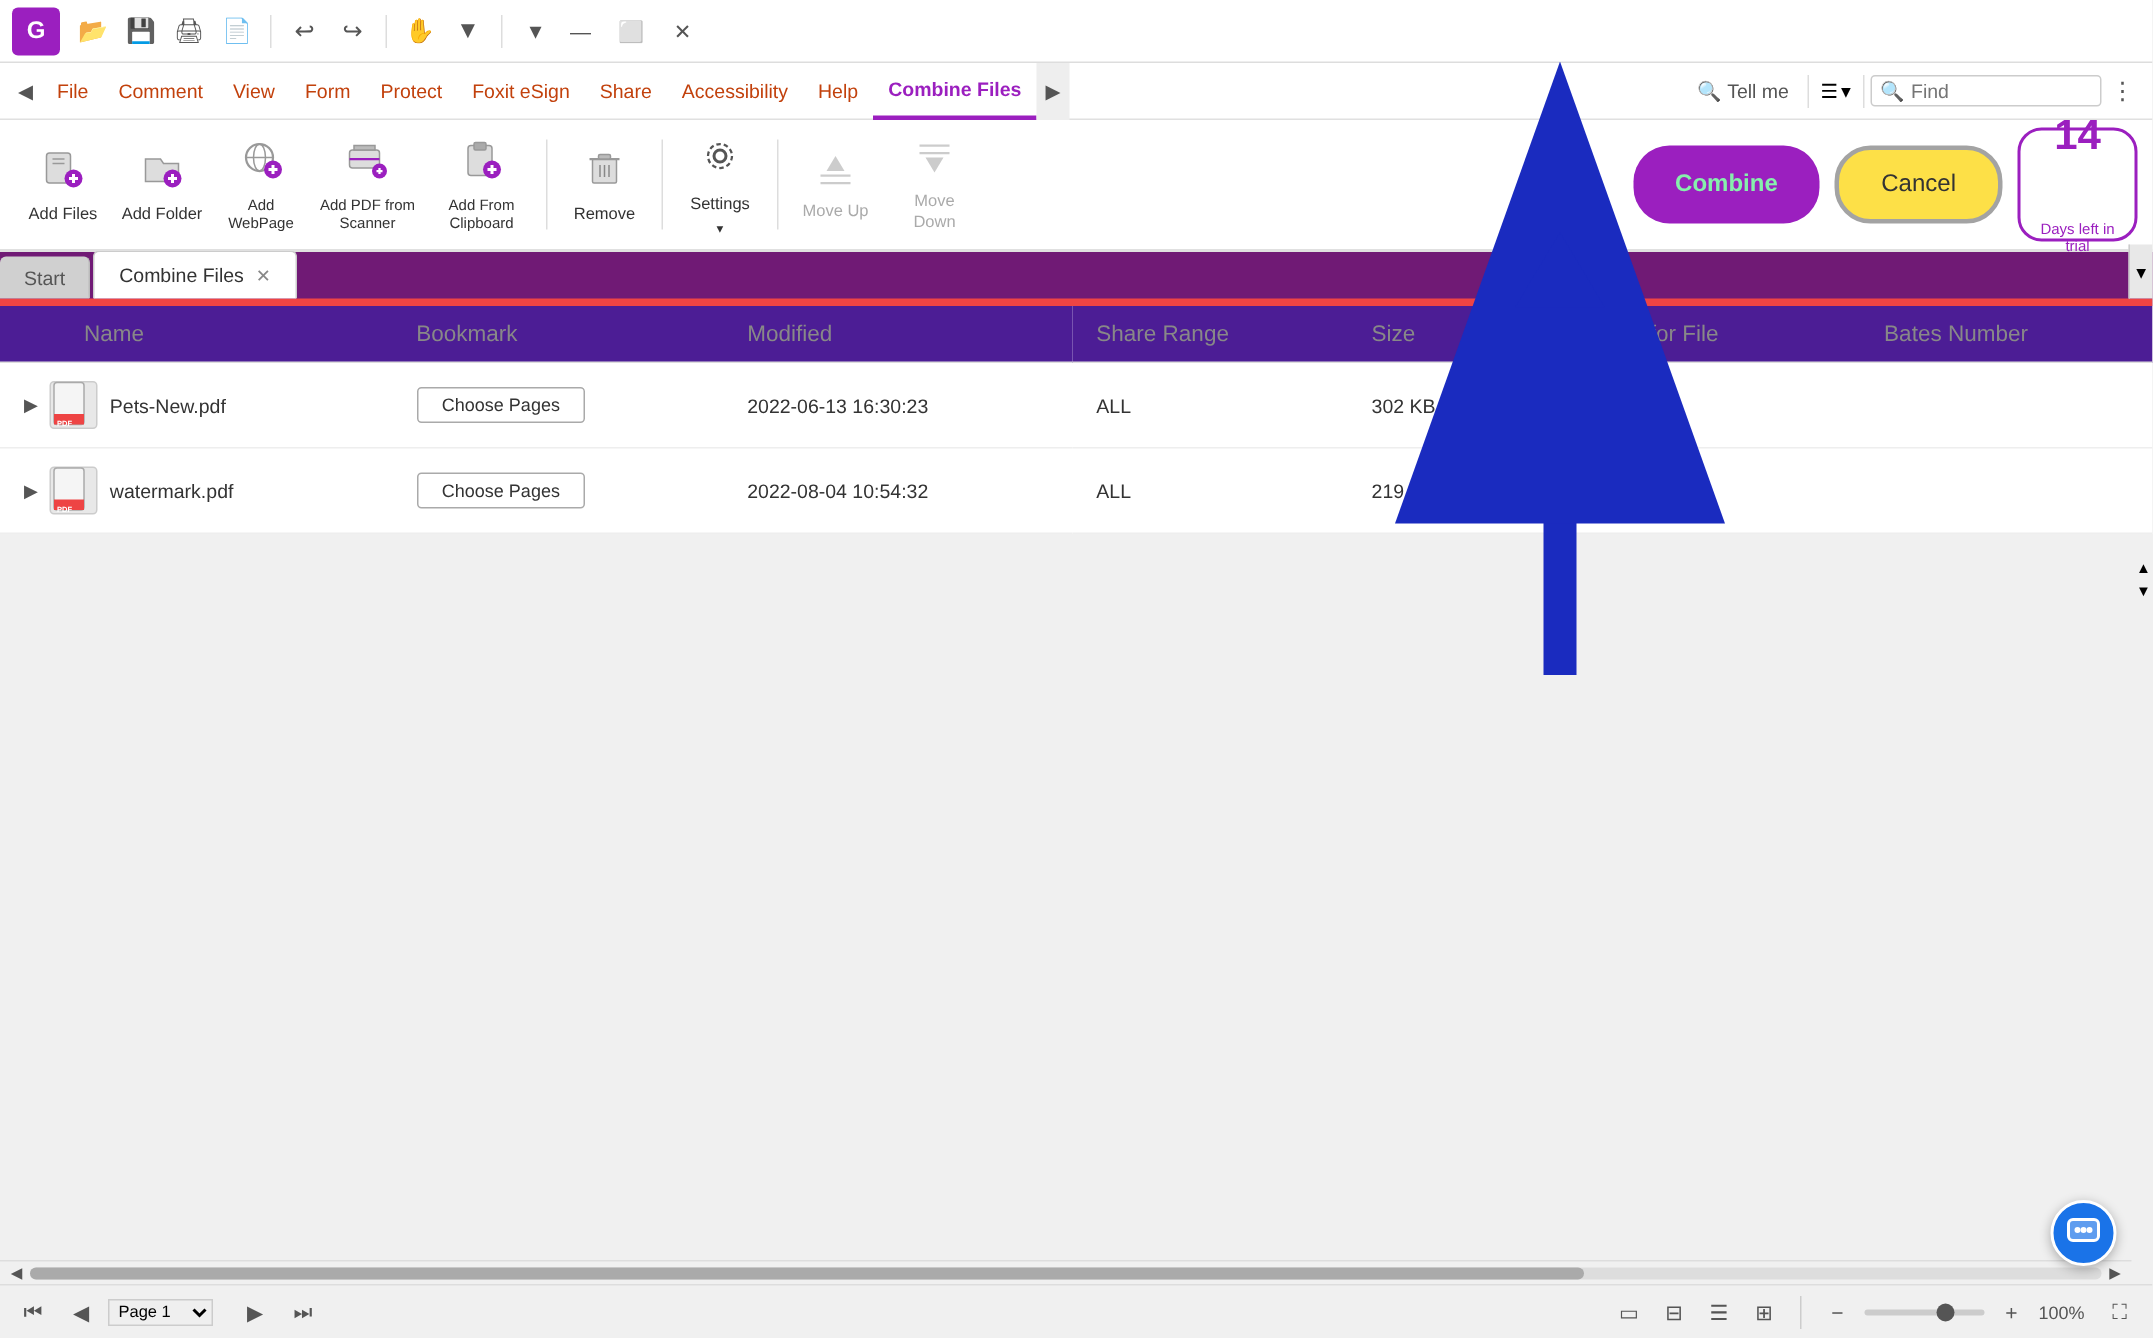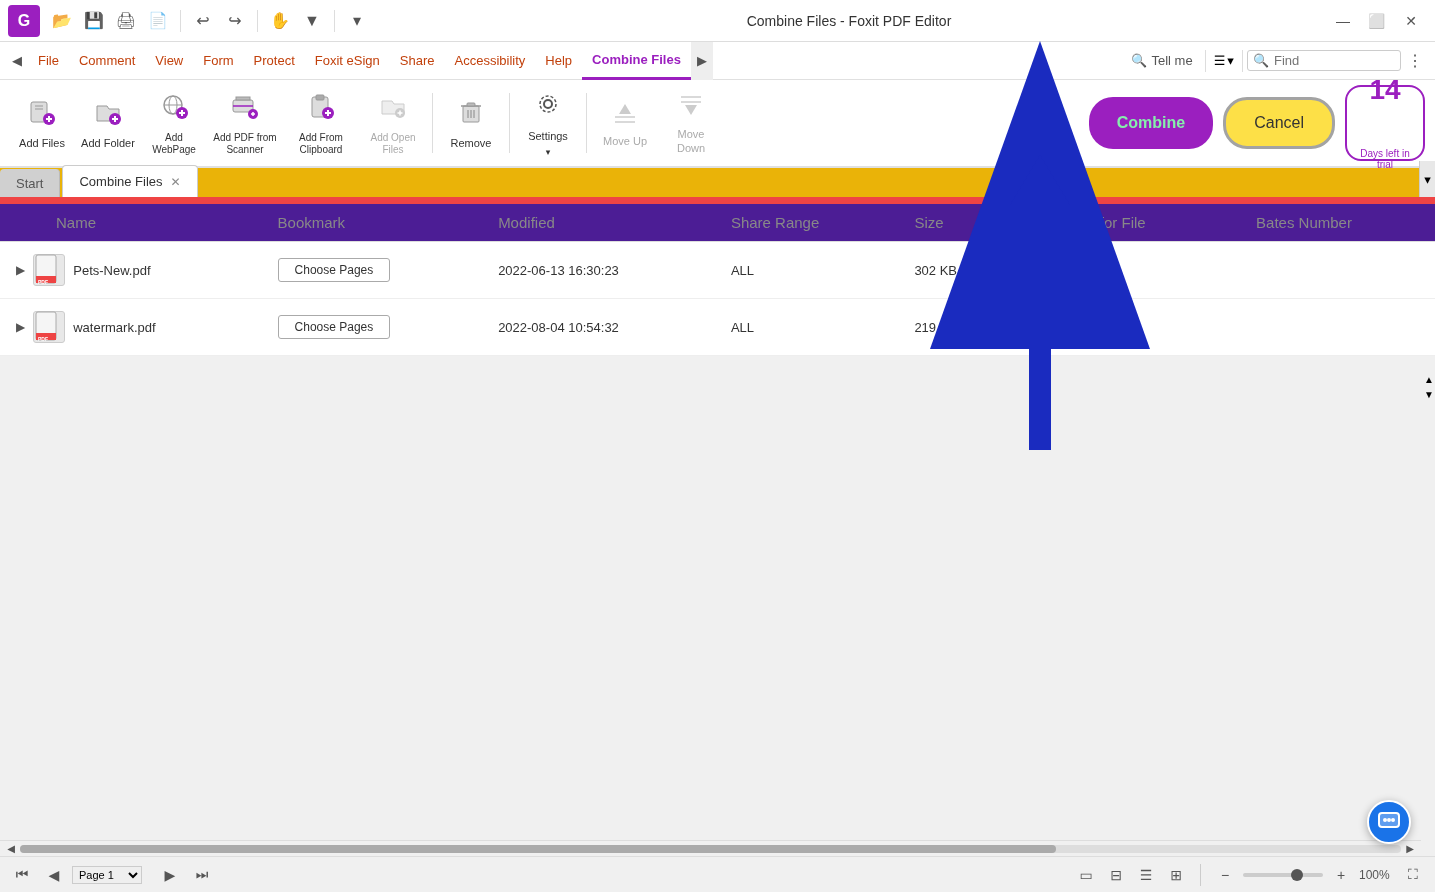--- a/index.html
+++ b/index.html
@@ -65,23 +65,23 @@
     }
     .days-trial {
       display: flex; flex-direction: column; align-items: center; justify-content: center;
       width: 80px; height: 76px; border: 2px solid #9b1fbf; border-radius: 16px;
       background: #fff; color: #9b1fbf; font-size: 11px; text-align: center; margin-left: 8px; gap: 44px;
     }
     .days-trial .num { font-size: 28px; font-weight: bold; line-height: 1; }
 
     
     #tabbar {
-      width: 100%; height: 36px; background: #eab308;
+      width: 100%; height: 36px; background: #701a75;
       display: flex; align-items: flex-end; padding: 0 0 0 0;
-      border-bottom: 7px solid #ef4444;
+      border-bottom: 5px solid #ef4444;
     }
     .tab {
       height: 28px; padding: 0 16px; display: flex; align-items: center; gap: 8px;
       background: #d0d0d0; border-right: 1px solid #bbb; cursor: pointer;
       font-size: 13px; color: #555; border-radius: 4px 4px 0 0; margin-right: 2px;
     }
     .tab.active { background: #fff; color: #333; height: 32px; border-top: 1px solid #ccc; border-left: 1px solid #ccc; border-right: 1px solid #ccc; border-bottom: none; }
     .tab .close-x { color: #888; font-size: 12px; cursor: pointer; }
     .tab-bar-right { flex: 1; }
 
@@ -153,21 +153,20 @@
     <div class="tb-icon">📄</div>
     <div style="width:1px;height:22px;background:#ddd;margin:0 4px;"></div>
     <div class="tb-icon">↩</div>
     <div class="tb-icon">↪</div>
     <div style="width:1px;height:22px;background:#ddd;margin:0 4px;"></div>
     <div class="tb-icon">✋</div>
     <div class="tb-icon">▼</div>
     <div style="width:1px;height:22px;background:#ddd;margin:0 4px;"></div>
     <div class="tb-icon">▾</div>
   </div>
-  <div class="title-center">Combine Files - Foxit PDF Editor</div>
   <div class="win-controls">
     <div class="win-btn">—</div>
     <div class="win-btn">⬜</div>
     <div class="win-btn close">✕</div>
   </div>
 </div>
 
 <div id="menubar">
   <div class="menu-arrow">◀</div>
   <div class="menu-item">File</div>
@@ -261,31 +260,20 @@
         <rect x="5" y="5" width="16" height="20" rx="2" fill="#ddd" stroke="#999" stroke-width="1"></rect>
         <rect x="9" y="3" width="8" height="5" rx="1" fill="#aaa" stroke="#999" stroke-width="1"></rect>
         <circle cx="21" cy="21" r="6" fill="#9b1fbf"></circle>
         <line x1="21" y1="18" x2="21" y2="24" stroke="#fff" stroke-width="2"></line>
         <line x1="18" y1="21" x2="24" y2="21" stroke="#fff" stroke-width="2"></line>
       </svg>
     </span>
     <span style="font-size:10px;">Add From Clipboard</span>
   </div>
 
-  <div class="tb-btn disabled" style="width:66px;">
-    <span class="icon">
-      <svg width="28" height="28" viewBox="0 0 28 28" fill="none">
-        <path d="M3 9 h10 l2 3 h10 v10 H3z" fill="#eee" stroke="#ccc" stroke-width="1"></path>
-        <circle cx="21" cy="21" r="5" fill="#ccc"></circle>
-        <line x1="21" y1="18.5" x2="21" y2="23.5" stroke="#fff" stroke-width="1.5"></line>
-        <line x1="18.5" y1="21" x2="23.5" y2="21" stroke="#fff" stroke-width="1.5"></line>
-      </svg>
-    </span>
-    <span style="font-size:10px;">Add Open Files</span>
-  </div>
   <div class="tb-separator"></div>
 
   <div class="tb-btn">
     <span class="icon">
       <svg width="28" height="28" viewBox="0 0 28 28" fill="none">
         <rect x="6" y="8" width="16" height="16" rx="1" fill="#ddd" stroke="#999" stroke-width="1"></rect>
         <line x1="4" y1="8" x2="24" y2="8" stroke="#999" stroke-width="1.5"></line>
         <rect x="10" y="5" width="8" height="3" rx="1" fill="#bbb" stroke="#999" stroke-width="1"></rect>
         <line x1="11" y1="12" x2="11" y2="20" stroke="#888" stroke-width="1"></line>
         <line x1="14" y1="12" x2="14" y2="20" stroke="#888" stroke-width="1"></line>

